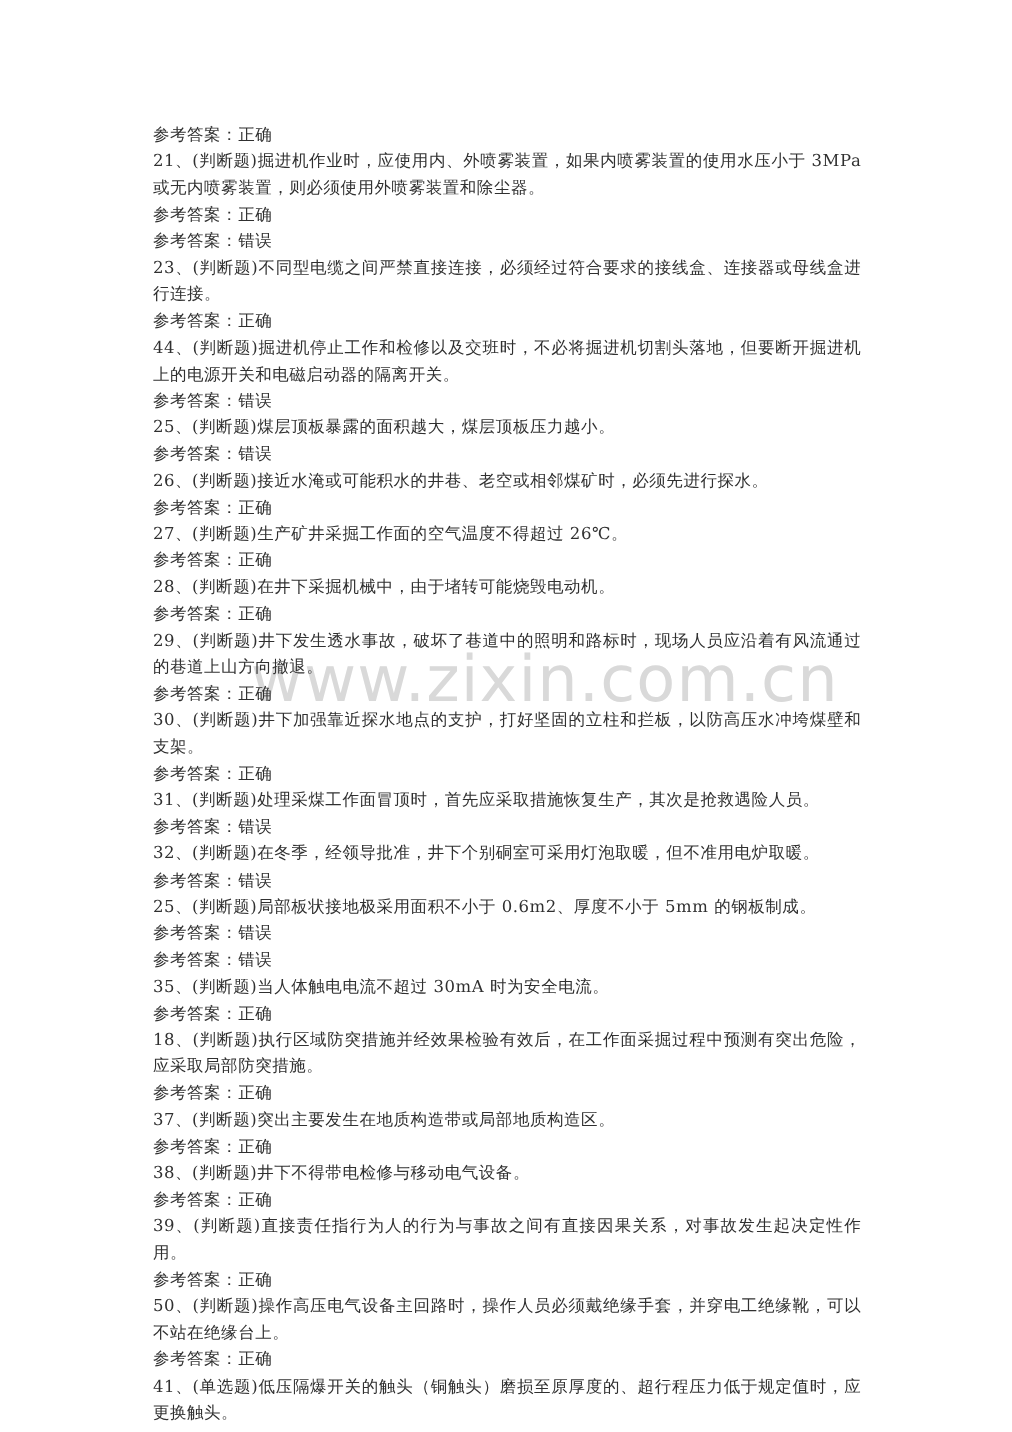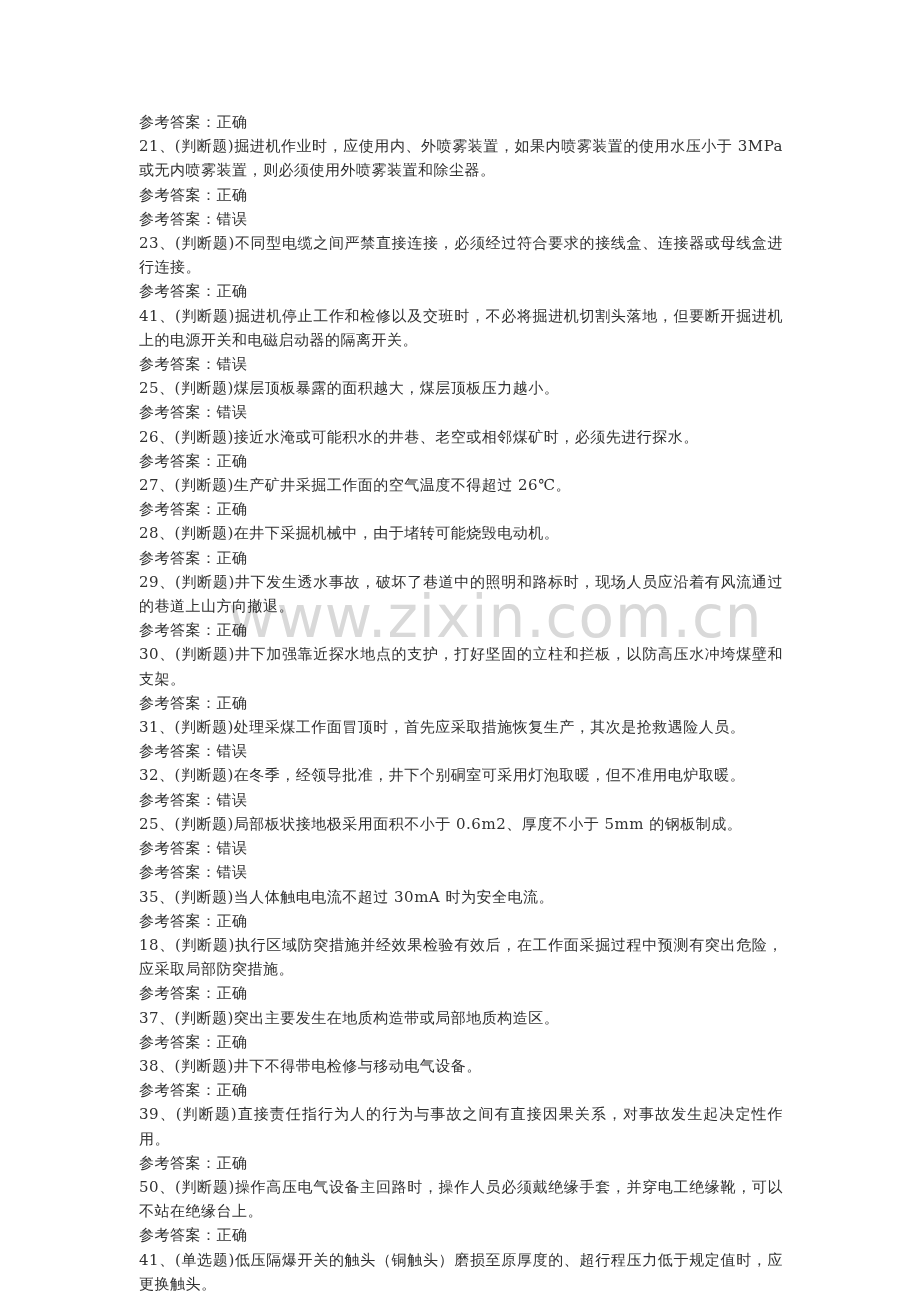--- a/index.html
+++ b/index.html
@@ -58,21 +58,21 @@
 
 <div class="page">
   <div class="watermark">www.zixin.com.cn</div>
   <div class="content">
       <p class="a">参考答案：正确</p>
       <p class="q">21、(判断题)掘进机作业时，应使用内、外喷雾装置，如果内喷雾装置的使用水压小于 3MPa 或无内喷雾装置，则必须使用外喷雾装置和除尘器。</p>
       <p class="a">参考答案：正确</p>
       <p class="a">参考答案：错误</p>
       <p class="q">23、(判断题)不同型电缆之间严禁直接连接，必须经过符合要求的接线盒、连接器或母线盒进行连接。</p>
       <p class="a">参考答案：正确</p>
-      <p class="q">41、(判断题)掘进机停止工作和检修以及交班时，不必将掘进机切割头落地，但要断开掘进机上的电源开关和电磁启动器的隔离开关。</p>
+      <p class="q">44、(判断题)掘进机停止工作和检修以及交班时，不必将掘进机切割头落地，但要断开掘进机上的电源开关和电磁启动器的隔离开关。</p>
       <p class="a">参考答案：错误</p>
       <p class="q">25、(判断题)煤层顶板暴露的面积越大，煤层顶板压力越小。</p>
       <p class="a">参考答案：错误</p>
       <p class="q">26、(判断题)接近水淹或可能积水的井巷、老空或相邻煤矿时，必须先进行探水。</p>
       <p class="a">参考答案：正确</p>
       <p class="q">27、(判断题)生产矿井采掘工作面的空气温度不得超过 26℃。</p>
       <p class="a">参考答案：正确</p>
       <p class="q">28、(判断题)在井下采掘机械中，由于堵转可能烧毁电动机。</p>
       <p class="a">参考答案：正确</p>
       <p class="q">29、(判断题)井下发生透水事故，破坏了巷道中的照明和路标时，现场人员应沿着有风流通过的巷道上山方向撤退。</p>

